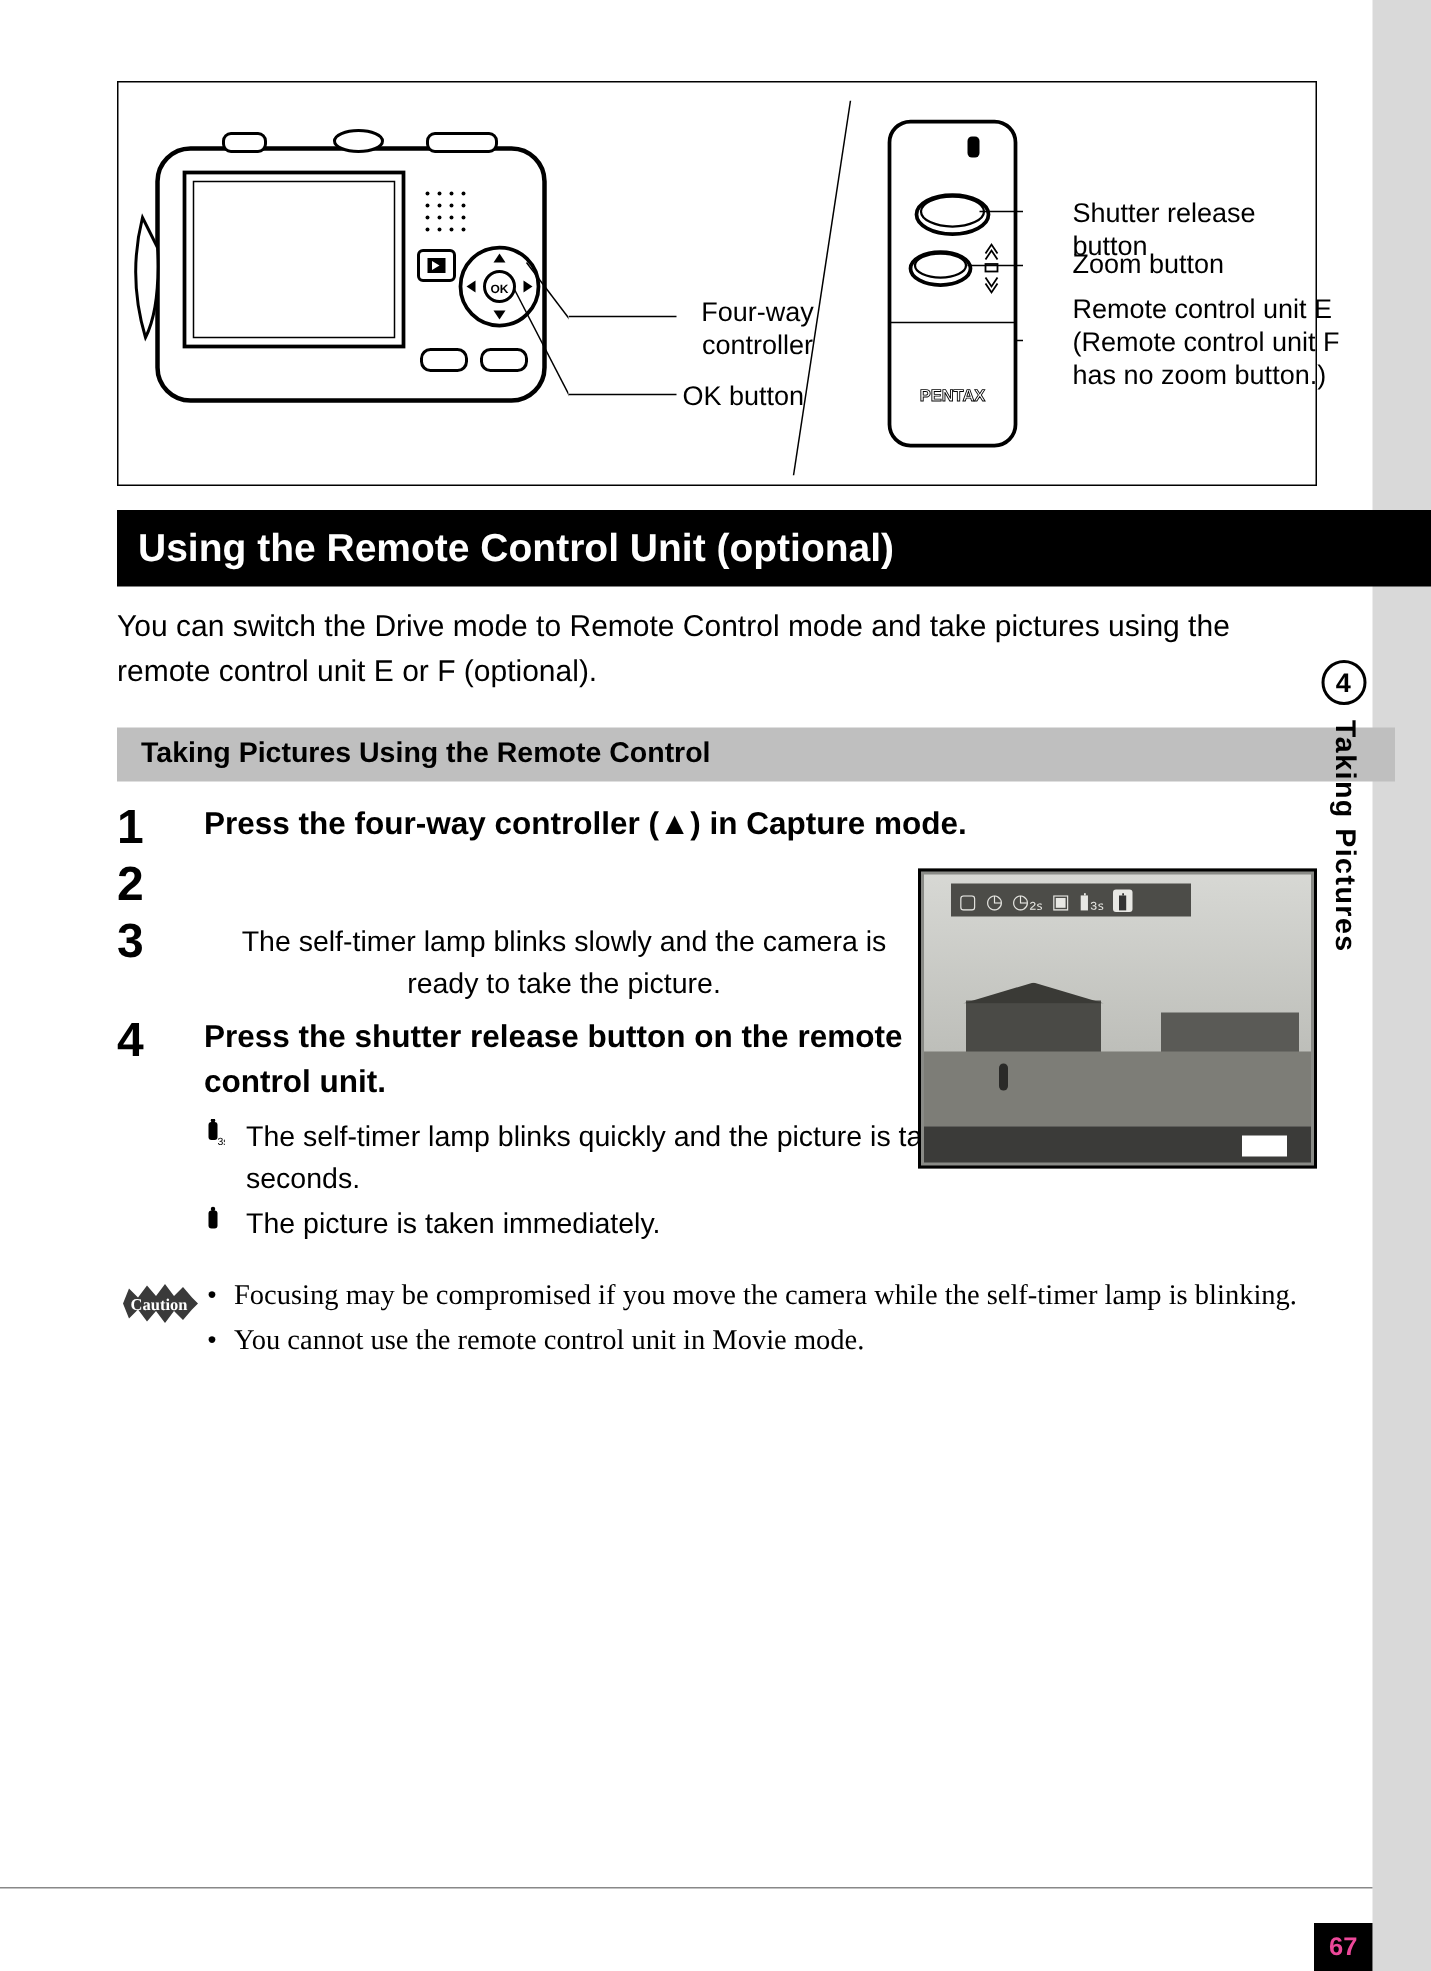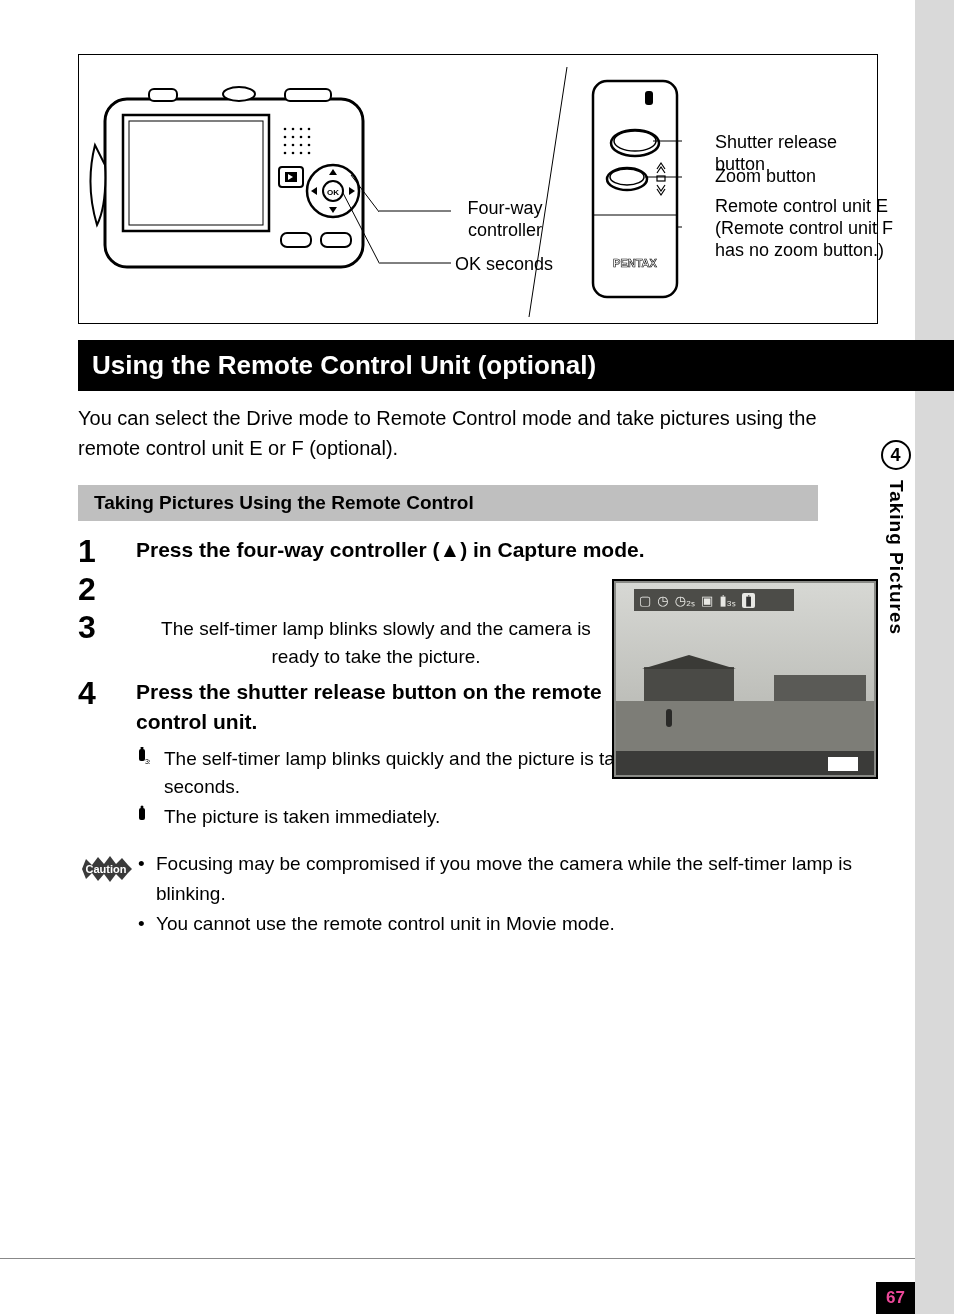--- a/index.html
+++ b/index.html
@@ -51,36 +51,36 @@
     font-size: 20px;
     line-height: 30px;
     width: 760px;
     margin-bottom: 22px;
   }
   .gray-bar {
     background: #bfbfbf;
     padding: 7px 16px;
     font-weight: bold;
     font-size: 19px;
-    width: 740px;
+    width: 852px;
     margin-bottom: 14px;
   }
   .steps { position: relative; width: 800px; }
   .step { display: flex; margin-bottom: 6px; }
   .step .num { font-size: 32px; font-weight: bold; width: 58px; flex-shrink:0; line-height: 32px; }
   .step .body { flex: 1; }
   .step .head { font-size: 21px; font-weight: bold; line-height: 30px; }
   .step .sub { font-size: 19px; line-height: 28px; margin-top: 4px; text-align: center; }
   .icon-inline { display:inline-block; vertical-align:-2px; }
 
   .result-lines { margin-left: 58px; margin-top: 8px; }
   .result-line { display:flex; font-size:19px; line-height:28px; margin-bottom:2px; }
   .result-line .ric { width: 28px; flex-shrink:0; }
 
-  .caution-block { display:flex; margin-top:18px; width:800px; }
+  .caution-block { display:flex; margin-top:18px; width:800px;font-family:Liberation Serif, serif; }
   .caution-badge { width:60px; flex-shrink:0; padding-top:2px; }
   .caution-text { flex:1; font-size:19px; line-height:30px; }
   .caution-text .bullet { display:flex; }
   .caution-text .bullet .dot { width:18px; flex-shrink:0; }
 
   
   .photo {
     position:absolute; right:0; top:0;
     width:266px; height:200px;
     background:#898a86;
@@ -185,21 +185,21 @@
         <rect x="192" y="158" width="30" height="14" rx="6" fill="#fff" stroke="#000" stroke-width="2"></rect>
         <rect x="232" y="158" width="30" height="14" rx="6" fill="#fff" stroke="#000" stroke-width="2"></rect>
 
         <line class="lead" x1="262" y1="100" x2="300" y2="150"></line>
         <line class="lead" x1="254" y1="118" x2="300" y2="207"></line>
       </svg>
       <div class="lbl" style="left:376px;top:142px;width:100px;text-align:center;">Four-way controller</div>
       <svg style="position:absolute;left:300px;top:148px" width="78" height="20">
           <line class="lead" x1="0" y1="8" x2="72" y2="8"></line>
         </svg>
-      <div class="lbl" style="left:376px;top:198px;">OK seconds</div>
+      <div class="lbl" style="left:376px;top:198px;">OK button</div>
       <svg style="position:absolute;left:300px;top:200px" width="78" height="16">
           <line class="lead" x1="0" y1="8" x2="72" y2="8"></line>
         </svg>
 
       <svg class="divider-svg" width="60" height="250">
         <line class="lead" x1="48" y1="0" x2="10" y2="250"></line>
       </svg>
 
       <svg class="remote-svg" width="95" height="230">
         <rect x="6" y="4" width="84" height="216" rx="14" fill="#fff" stroke="#000" stroke-width="2.5"></rect>
@@ -226,21 +226,21 @@
         <line class="lead" x1="58" y1="100" x2="126" y2="100"></line>
         <line class="lead" x1="90" y1="150" x2="126" y2="150"></line>
       </svg>
       <div class="lbl" style="left:636px;top:76px;">Shutter release button</div>
       <div class="lbl" style="left:636px;top:110px;">Zoom button</div>
       <div class="lbl" style="left:636px;top:140px;width:190px;">Remote control unit E (Remote control unit F has no zoom button.)</div>
     </div>
 
     <div class="title-bar">Using the Remote Control Unit (optional)</div>
 
-    <p class="intro">You can select the Drive mode to Remote Control mode and take pictures using the remote control unit E or F (optional).</p>
+    <p class="intro">You can switch the Drive mode to Remote Control mode and take pictures using the remote control unit E or F (optional).</p>
 
     <div class="gray-bar">Taking Pictures Using the Remote Control</div>
 
     <div class="steps">
 
       <div class="photo" style="top:44px;">
         <div class="sky"></div>
         <div class="building-l"></div>
           <div class="roof-l"></div>
         <div class="building-r"></div>

